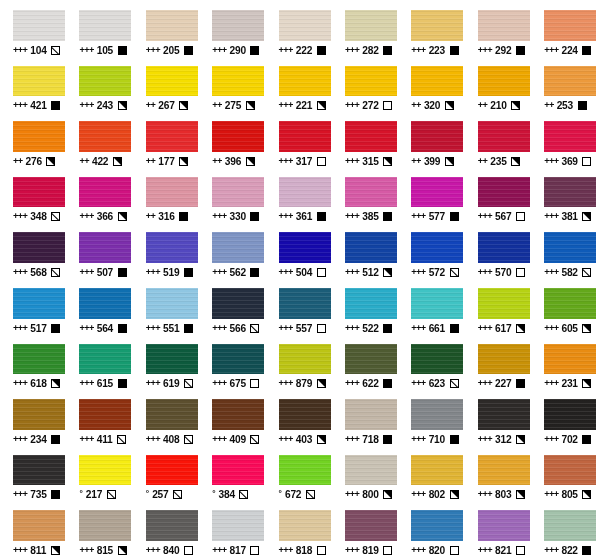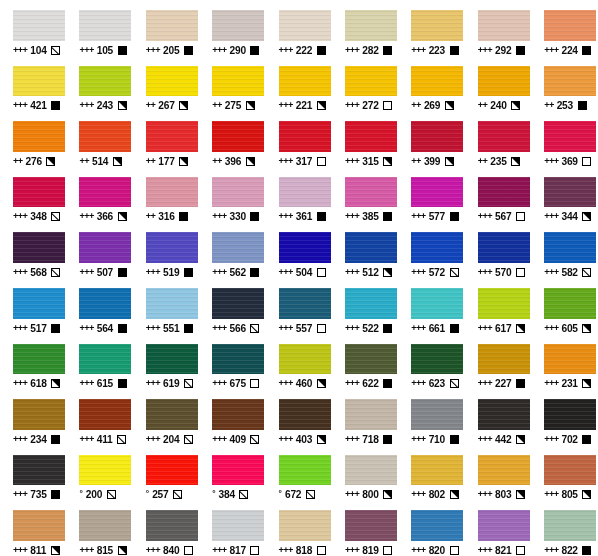--- a/index.html
+++ b/index.html
@@ -272,29 +272,29 @@
         <div class="swatch-label">
           <span class="lf-rating">+++</span>
           <span class="color-code">272</span>
           <span class="op-symbol transparent"></span>
         </div>
       </div>
       <div class="swatch-cell">
         <div class="swatch-chip" style="background: rgb(244, 183, 0);"></div>
         <div class="swatch-label">
           <span class="lf-rating">++</span>
-          <span class="color-code">269</span>
+          <span class="color-code">320</span>
           <span class="op-symbol semi-opaque"></span>
         </div>
       </div>
       <div class="swatch-cell">
         <div class="swatch-chip" style="background: rgb(237, 167, 0);"></div>
         <div class="swatch-label">
           <span class="lf-rating">++</span>
-          <span class="color-code">240</span>
+          <span class="color-code">210</span>
           <span class="op-symbol semi-opaque"></span>
         </div>
       </div>
       <div class="swatch-cell">
         <div class="swatch-chip" style="background: rgb(236, 154, 60);"></div>
         <div class="swatch-label">
           <span class="lf-rating">++</span>
           <span class="color-code">253</span>
           <span class="op-symbol opaque"></span>
         </div>
@@ -304,21 +304,21 @@
         <div class="swatch-label">
           <span class="lf-rating">++</span>
           <span class="color-code">276</span>
           <span class="op-symbol semi-opaque"></span>
         </div>
       </div>
       <div class="swatch-cell">
         <div class="swatch-chip" style="background: rgb(232, 70, 26);"></div>
         <div class="swatch-label">
           <span class="lf-rating">++</span>
-          <span class="color-code">514</span>
+          <span class="color-code">422</span>
           <span class="op-symbol semi-opaque"></span>
         </div>
       </div>
       <div class="swatch-cell">
         <div class="swatch-chip" style="background: rgb(229, 42, 44);"></div>
         <div class="swatch-label">
           <span class="lf-rating">++</span>
           <span class="color-code">177</span>
           <span class="op-symbol semi-opaque"></span>
         </div>
@@ -432,21 +432,21 @@
         <div class="swatch-label">
           <span class="lf-rating">+++</span>
           <span class="color-code">567</span>
           <span class="op-symbol transparent"></span>
         </div>
       </div>
       <div class="swatch-cell">
         <div class="swatch-chip" style="background: rgb(107, 51, 81);"></div>
         <div class="swatch-label">
           <span class="lf-rating">+++</span>
-          <span class="color-code">344</span>
+          <span class="color-code">381</span>
           <span class="op-symbol semi-opaque"></span>
         </div>
       </div>
       <div class="swatch-cell">
         <div class="swatch-chip" style="background: rgb(59, 28, 64);"></div>
         <div class="swatch-label">
           <span class="lf-rating">+++</span>
           <span class="color-code">568</span>
           <span class="op-symbol semi-transparent"></span>
         </div>
@@ -616,21 +616,21 @@
         <div class="swatch-label">
           <span class="lf-rating">+++</span>
           <span class="color-code">675</span>
           <span class="op-symbol transparent"></span>
         </div>
       </div>
       <div class="swatch-cell">
         <div class="swatch-chip" style="background: rgb(188, 196, 21);"></div>
         <div class="swatch-label">
           <span class="lf-rating">+++</span>
-          <span class="color-code">460</span>
+          <span class="color-code">879</span>
           <span class="op-symbol semi-opaque"></span>
         </div>
       </div>
       <div class="swatch-cell">
         <div class="swatch-chip" style="background: rgb(79, 91, 50);"></div>
         <div class="swatch-label">
           <span class="lf-rating">+++</span>
           <span class="color-code">622</span>
           <span class="op-symbol opaque"></span>
         </div>
@@ -672,21 +672,21 @@
         <div class="swatch-label">
           <span class="lf-rating">+++</span>
           <span class="color-code">411</span>
           <span class="op-symbol semi-transparent"></span>
         </div>
       </div>
       <div class="swatch-cell">
         <div class="swatch-chip" style="background: rgb(92, 79, 46);"></div>
         <div class="swatch-label">
           <span class="lf-rating">+++</span>
-          <span class="color-code">204</span>
+          <span class="color-code">408</span>
           <span class="op-symbol semi-transparent"></span>
         </div>
       </div>
       <div class="swatch-cell">
         <div class="swatch-chip" style="background: rgb(104, 54, 26);"></div>
         <div class="swatch-label">
           <span class="lf-rating">+++</span>
           <span class="color-code">409</span>
           <span class="op-symbol semi-transparent"></span>
         </div>
@@ -712,21 +712,21 @@
         <div class="swatch-label">
           <span class="lf-rating">+++</span>
           <span class="color-code">710</span>
           <span class="op-symbol opaque"></span>
         </div>
       </div>
       <div class="swatch-cell">
         <div class="swatch-chip" style="background: rgb(45, 42, 40);"></div>
         <div class="swatch-label">
           <span class="lf-rating">+++</span>
-          <span class="color-code">442</span>
+          <span class="color-code">312</span>
           <span class="op-symbol semi-opaque"></span>
         </div>
       </div>
       <div class="swatch-cell">
         <div class="swatch-chip" style="background: rgb(35, 33, 32);"></div>
         <div class="swatch-label">
           <span class="lf-rating">+++</span>
           <span class="color-code">702</span>
           <span class="op-symbol opaque"></span>
         </div>
@@ -736,21 +736,21 @@
         <div class="swatch-label">
           <span class="lf-rating">+++</span>
           <span class="color-code">735</span>
           <span class="op-symbol opaque"></span>
         </div>
       </div>
       <div class="swatch-cell">
         <div class="swatch-chip" style="background: rgb(246, 236, 19);"></div>
         <div class="swatch-label">
           <span class="lf-rating deg">°</span>
-          <span class="color-code">200</span>
+          <span class="color-code">217</span>
           <span class="op-symbol semi-transparent"></span>
         </div>
       </div>
       <div class="swatch-cell">
         <div class="swatch-chip" style="background: rgb(250, 20, 8);"></div>
         <div class="swatch-label">
           <span class="lf-rating deg">°</span>
           <span class="color-code">257</span>
           <span class="op-symbol semi-transparent"></span>
         </div>

